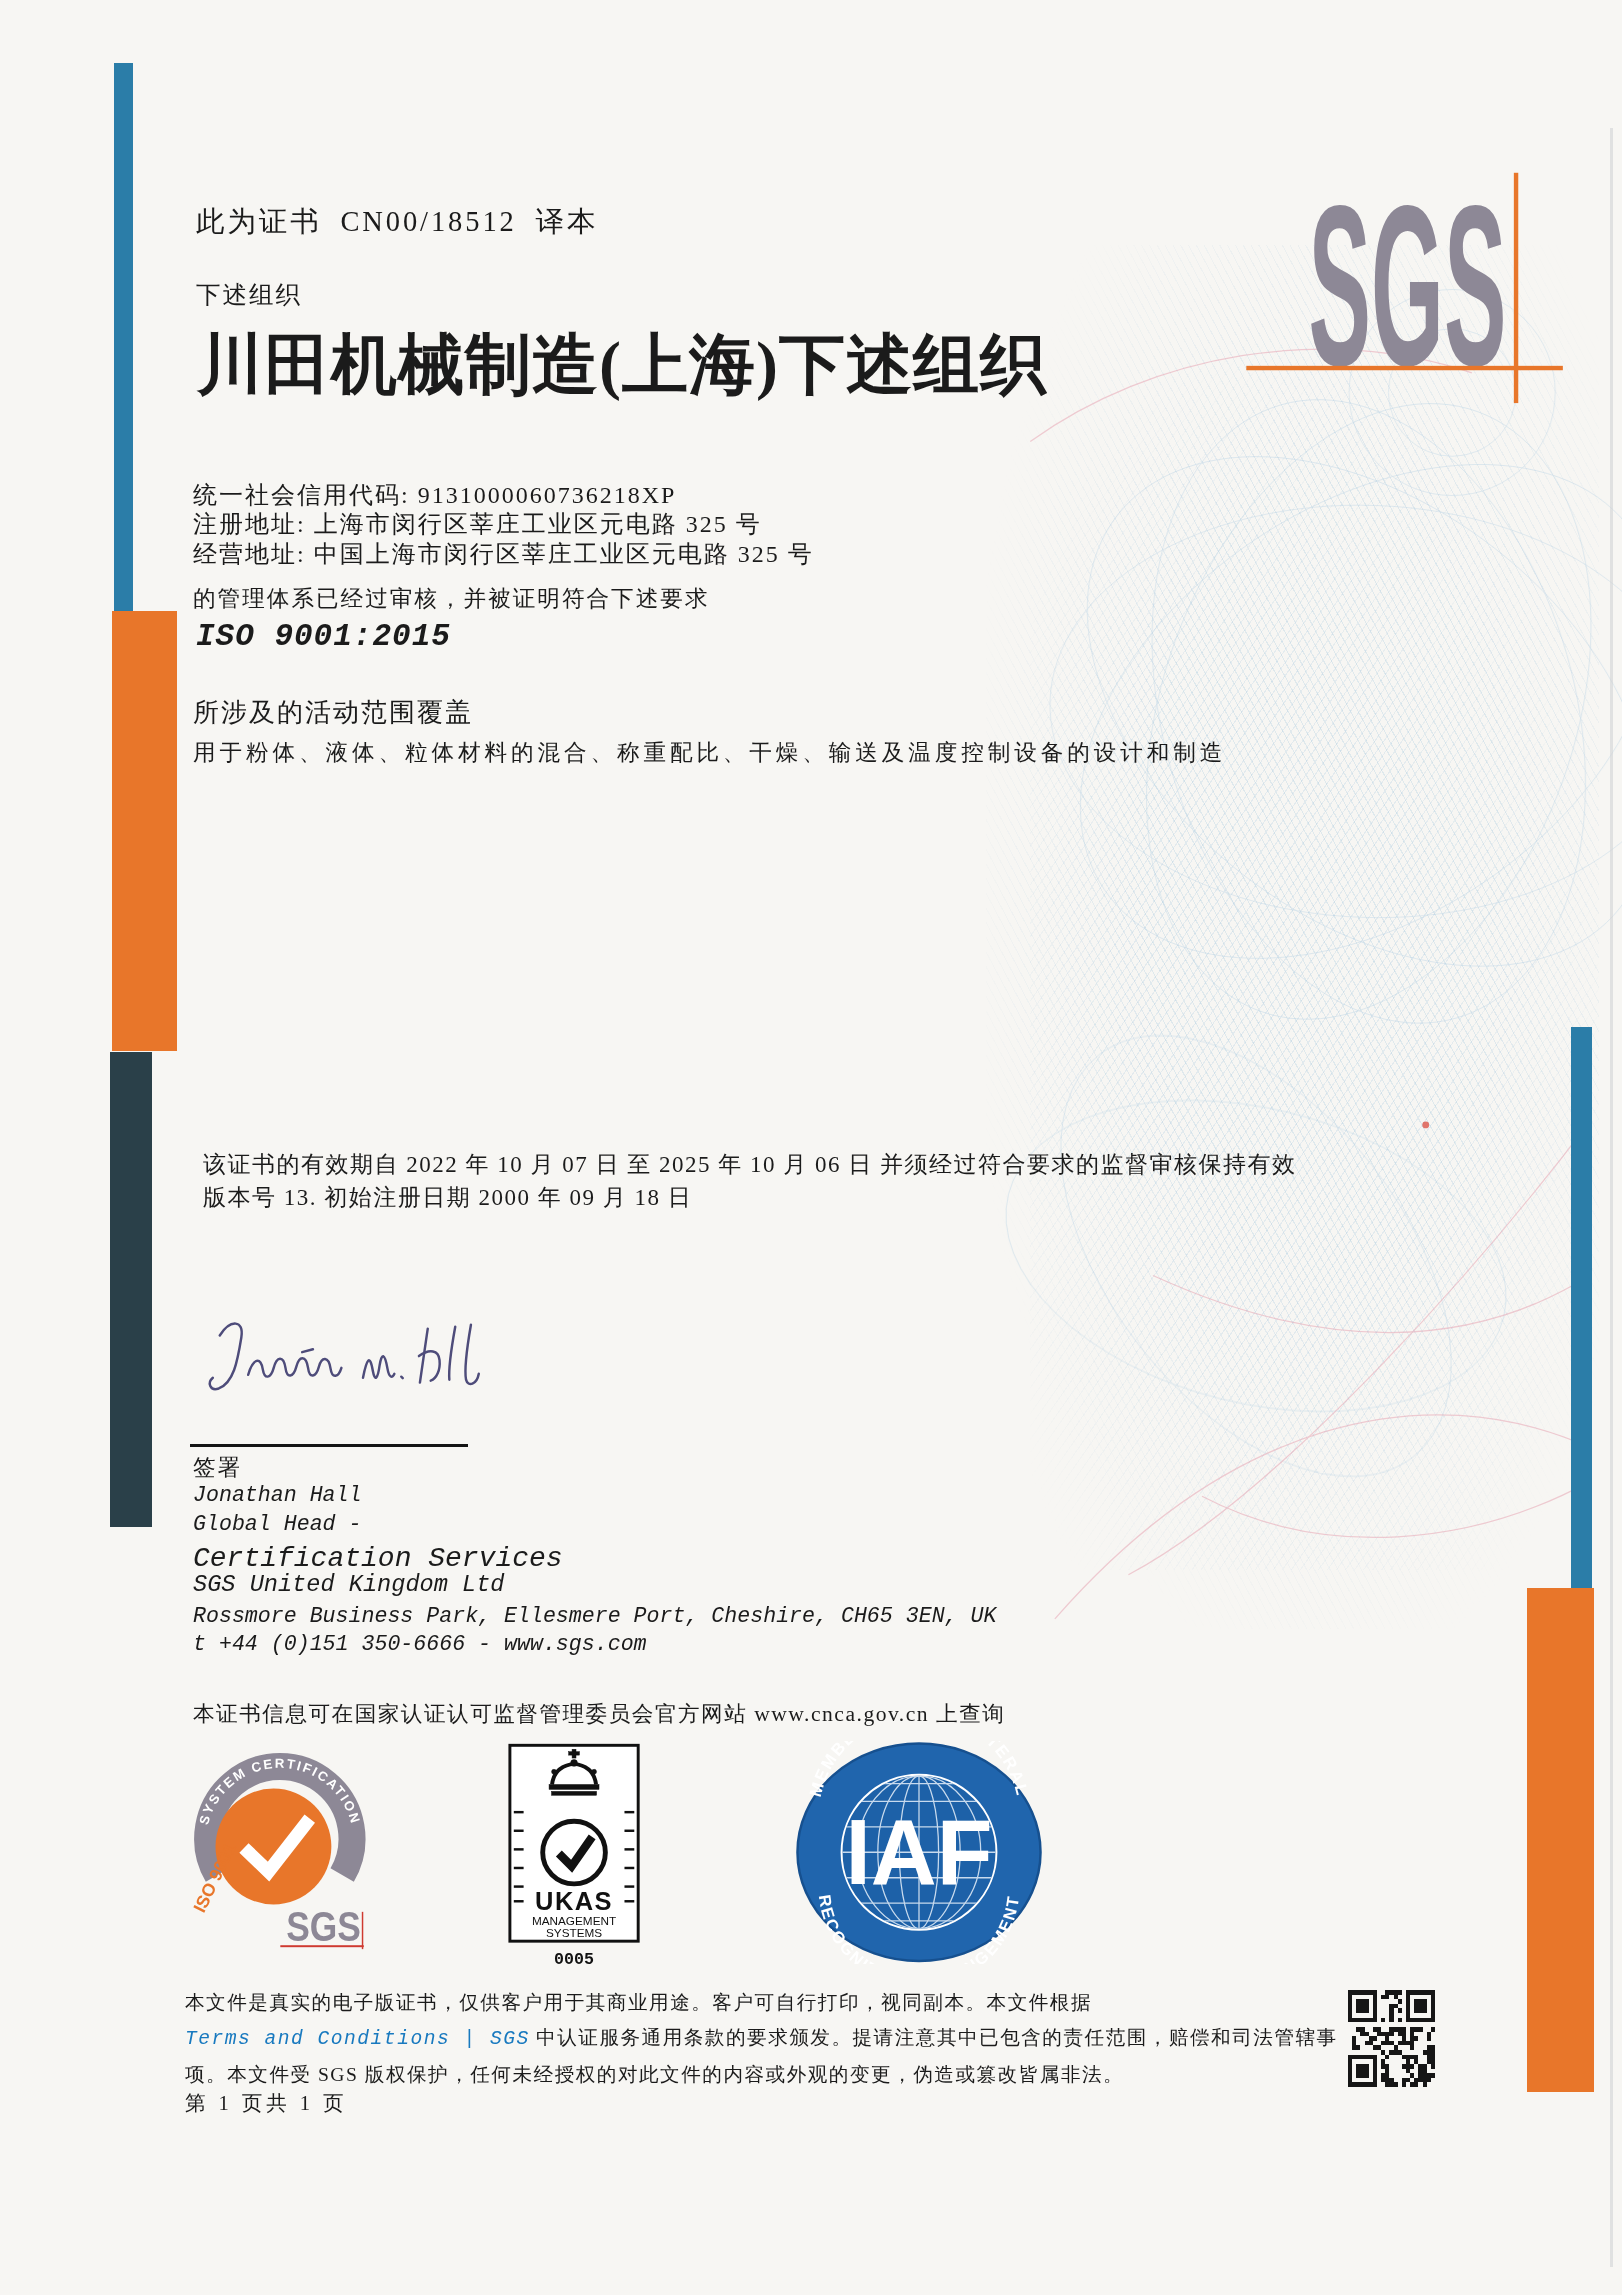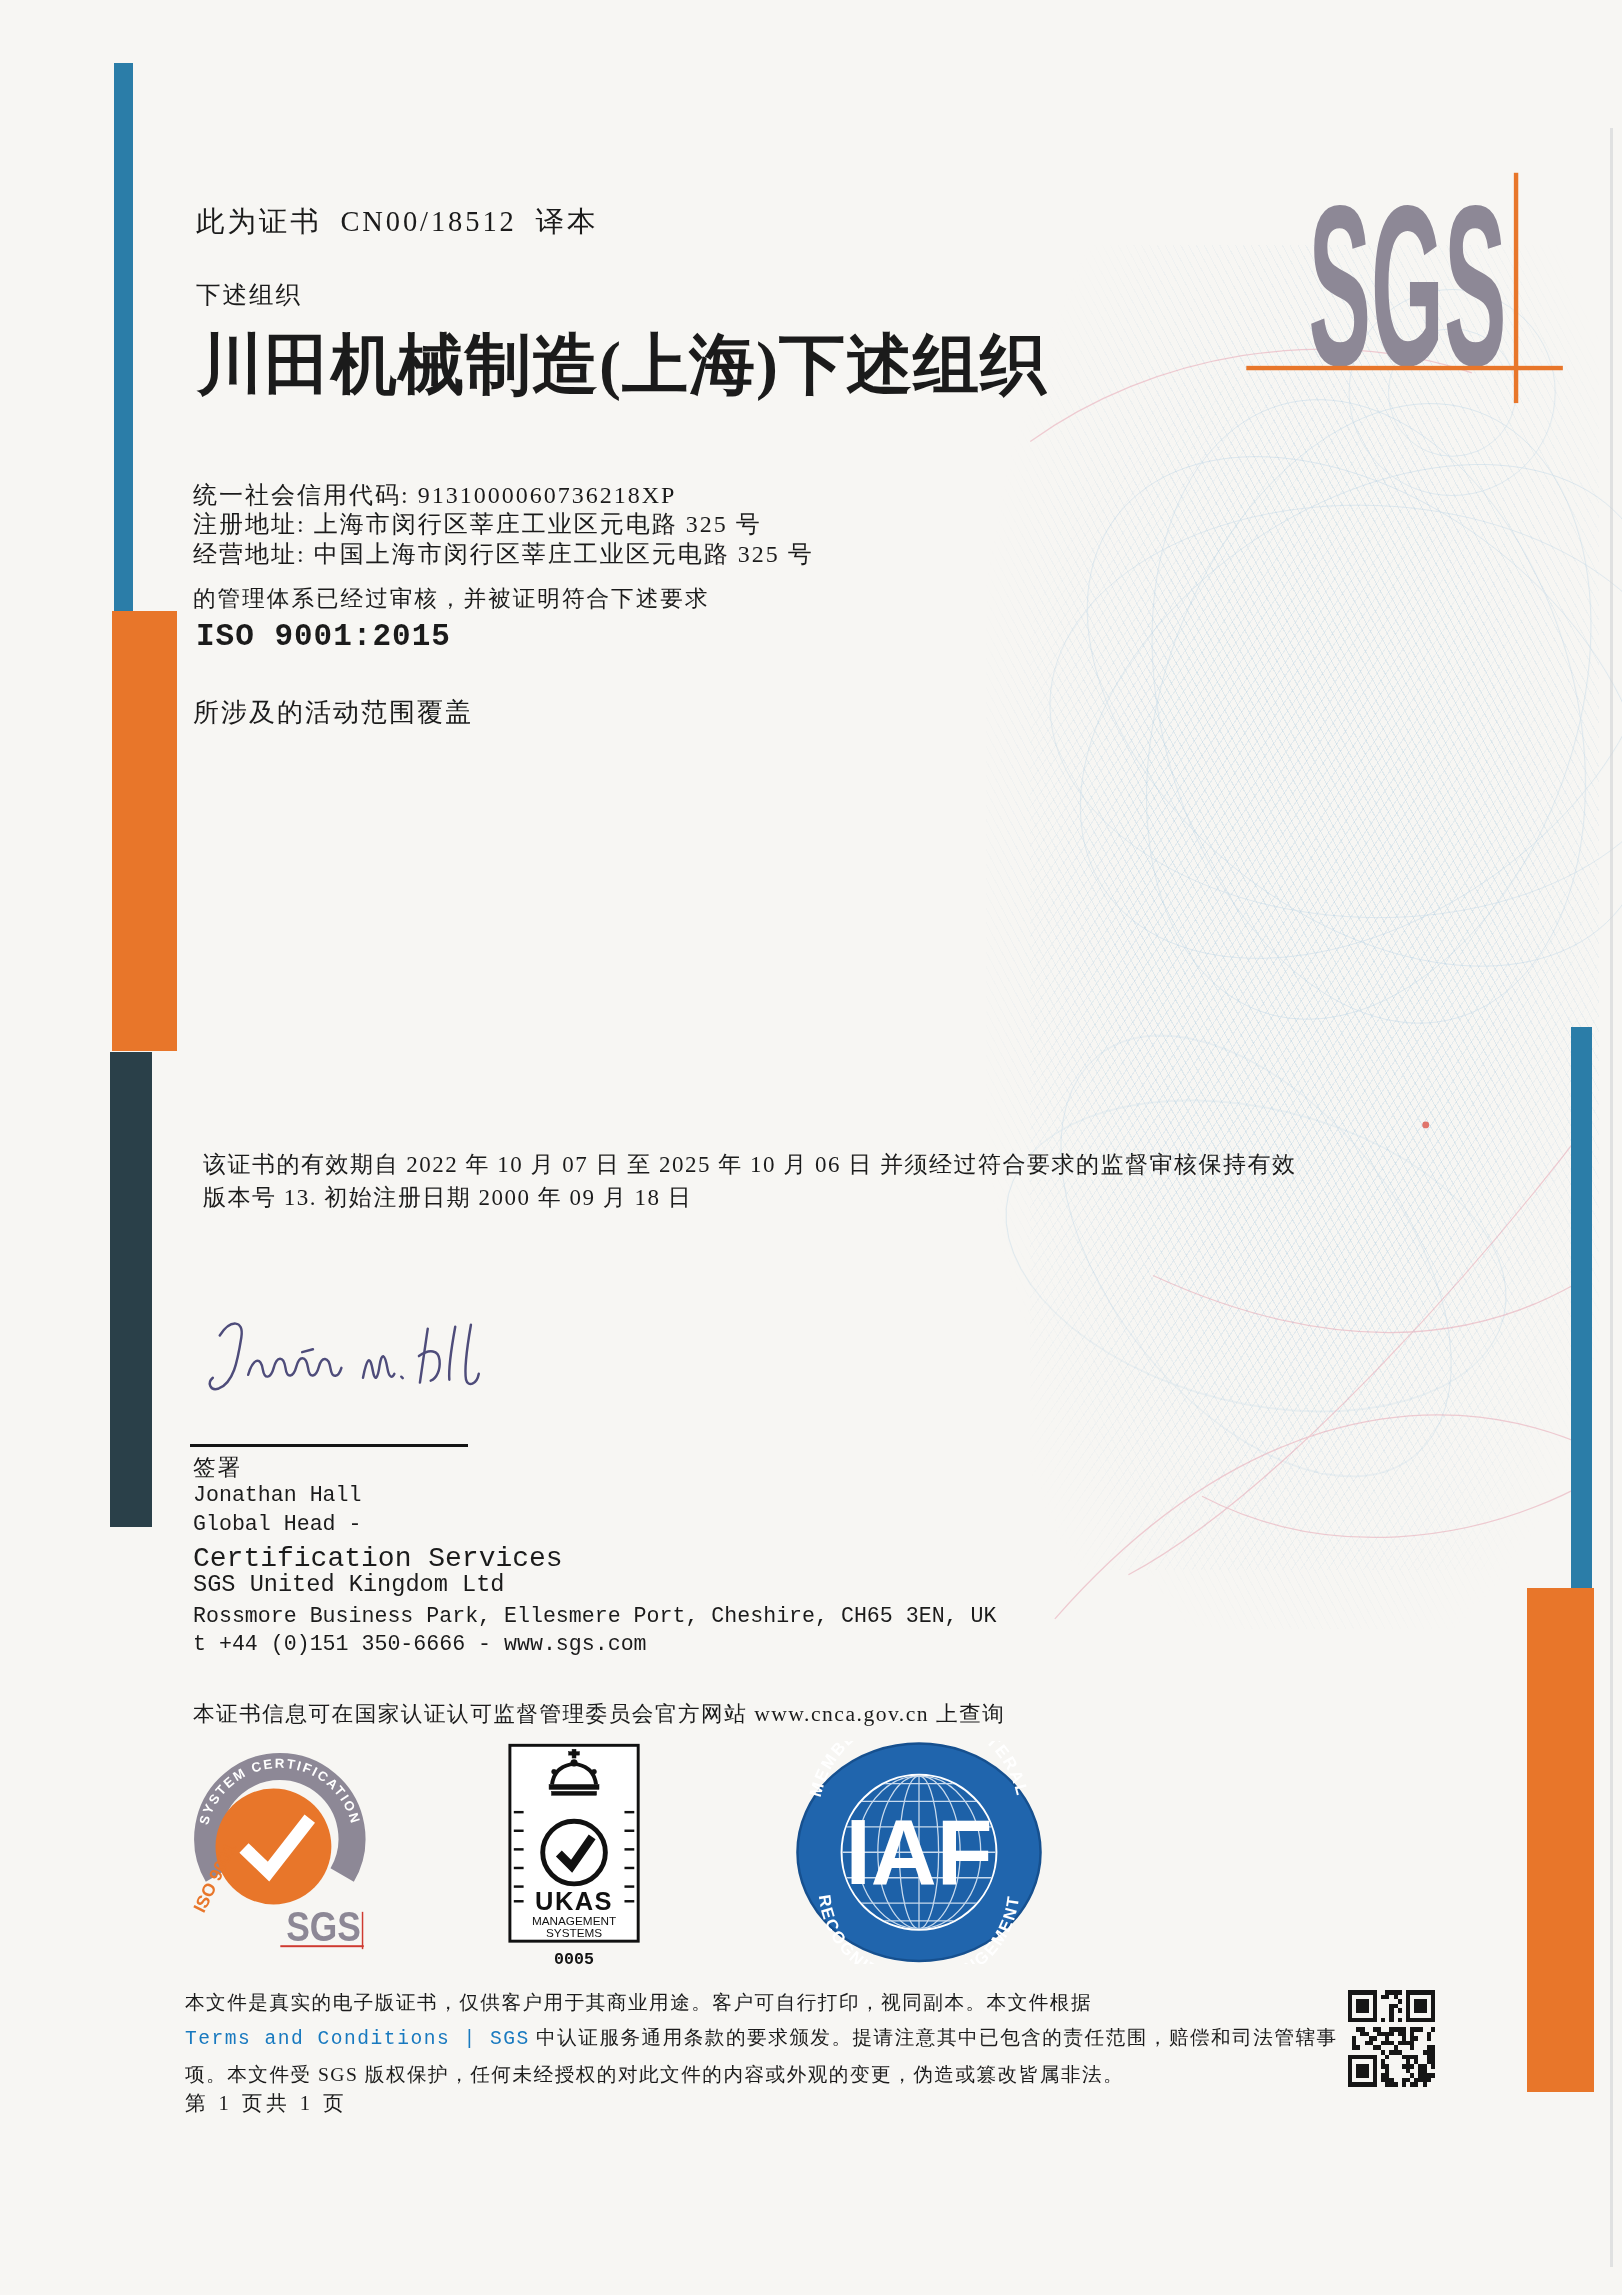--- a/index.html
+++ b/index.html
@@ -5,21 +5,21 @@
   html,body{margin:0;padding:0;}
   body{background:#e9e9e9;}
   .page{
     position:relative;width:1622px;height:2295px;overflow:hidden;
     background:var(--page-bg,#f7f6f3);
     font-family:"Liberation Serif","DejaVu Serif",serif;
     color:#1b1b1b;
   }
   .abs{position:absolute;}
   .cjk{font-family:"Liberation Serif","DejaVu Serif",serif;letter-spacing:2px;white-space:nowrap;}
-  .mono{font-family:"Liberation Mono","DejaVu Sans Mono",monospace;white-space:nowrap;}
+  .mono{font-family:"Liberation Mono","DejaVu Sans Mono",monospace;white-space:nowrap;font-style:italic;}
 
   
   .bar{position:absolute;}
   #left-teal-bar{left:114px;top:63px;width:19px;height:548px;background:var(--teal);}
   #left-orange-block{left:112px;top:611px;width:65px;height:440px;background:var(--sgs-orange);}
   #left-dark-bar{left:110px;top:1052px;width:42px;height:475px;background:var(--dark-teal);}
   #right-teal-bar{left:1571px;top:1027px;width:20.6px;height:561px;background:var(--teal);}
   #right-orange-block{left:1527px;top:1588px;width:67px;height:504px;background:var(--sgs-orange);}
   #scan-edge{left:1610px;top:128px;width:2.9px;height:2139px;background:#cdd0d2;opacity:.55;}
 
@@ -119,20 +119,21 @@
   <div class="abs cjk" id="company-name">川田机械制造(上海)下述组织</div>
 
   <div class="abs cjk" id="detail-block">
     <div>统一社会信用代码: 9131000060736218XP</div>
     <div>注册地址: 上海市闵行区莘庄工业区元电路 325 号</div>
     <div>经营地址: 中国上海市闵行区莘庄工业区元电路 325 号</div>
   </div>
   <div class="abs cjk" id="audited-statement">的管理体系已经过审核，并被证明符合下述要求</div>
   <div class="abs mono" id="standard-name">ISO 9001:2015</div>
   <div class="abs cjk" id="scope-intro">所涉及的活动范围覆盖</div>
+  <div class="abs cjk" id="scope-text">用于粉体、液体、粒体材料的混合、称重配比、干燥、输送及温度控制设备的设计和制造</div>
   <div class="abs cjk" id="validity-block">
     <div>该证书的有效期自 2022 年 10 月 07 日 至 2025 年 10 月 06 日 并须经过符合要求的监督审核保持有效</div>
     <div>版本号 13. 初始注册日期 2000 年 09 月 18 日</div>
   </div>
 
   <svg class="abs" id="signature-svg" width="314" height="113" viewBox="0 0 640 230" xmlns="http://www.w3.org/2000/svg">
     <g fill="none" stroke-linecap="round" stroke-width="5" opacity="0.9" style="stroke:var(--signature-ink)">
       <path d="M28,62 C50,28 78,30 72,66 C64,116 56,158 26,170 C8,176 2,158 14,148"></path>
       <path d="M86,142 C96,108 112,104 116,132 C119,152 132,150 138,128 C144,104 158,102 162,128 C165,150 178,148 184,126 C190,102 204,102 208,128 C211,150 224,148 230,126 C236,104 250,104 254,130 C257,150 270,148 276,128"></path>
       <path d="M196,96 L218,90"></path>

